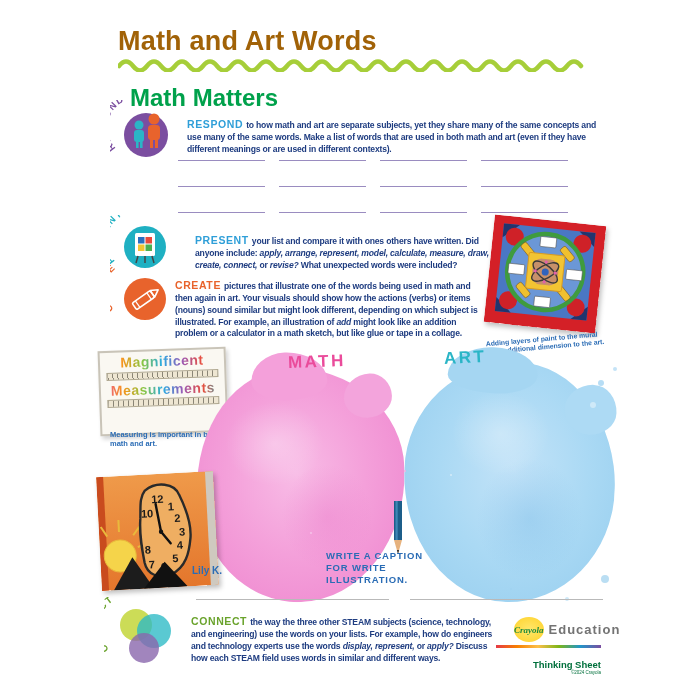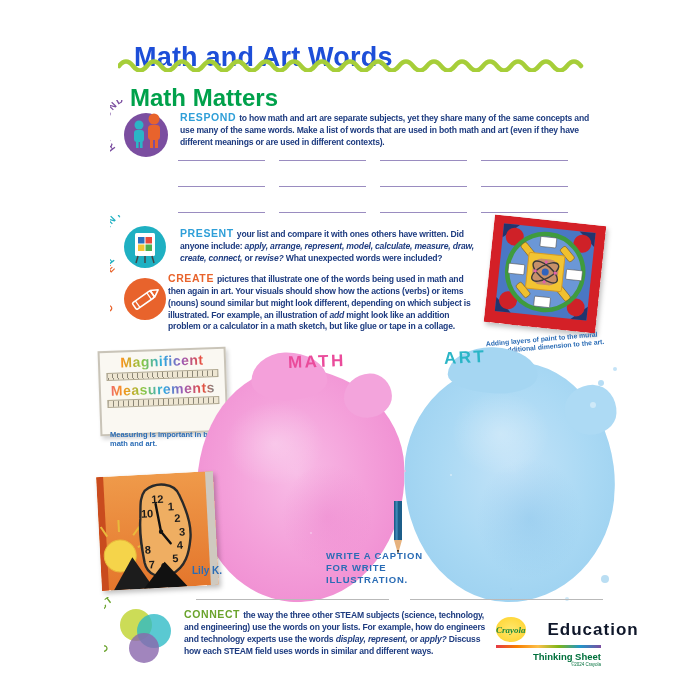--- a/index.html
+++ b/index.html
@@ -1,23 +1,23 @@
 <!DOCTYPE html>
 <html><head>
 <meta charset="utf-8">
 <style>
   html,body{margin:0;padding:0;background:#fff;}
   .page{position:relative;width:700px;height:700px;background:#fff;overflow:hidden;
         font-family:"Liberation Sans",sans-serif;}
-  .title{position:absolute;left:118px;top:26px;margin:16px;font-size:27px;font-weight:bold;
-         color:#1d4ed8;letter-spacing:.2px;}
+  .title{position:absolute;left:118px;top:26px;margin:0;font-size:27px;font-weight:bold;
+         color:#a16207;letter-spacing:.2px;}
   .wave{position:absolute;left:118px;top:58px;}
   .subtitle{position:absolute;left:118px;top:72px;margin:12px;font-size:24px;font-weight:bold;
             color:#00a14b;}
-  .para{position:absolute;margin:0;font-size:8.6px;line-height:1.38;font-weight:bold;
+  .para{position:absolute;margin:7px;font-size:8.6px;line-height:1.38;font-weight:bold;
         color:#1e3c80;letter-spacing:-.2px;}
   .lbl{font-size:10.5px;font-weight:bold;letter-spacing:.6px;margin-right:3px;}
   .it{font-style:italic;}
   .badge{position:absolute;}
   .arcT{font-size:9.5px;font-weight:bold;letter-spacing:1.4px;font-family:"Liberation Sans",sans-serif;}
   
   .linegrid{position:absolute;left:178px;top:150px;display:grid;
             grid-template-columns:repeat(4,87px);column-gap:14px;row-gap:15px;}
   .wline{height:10px;border-bottom:1px solid #9a8cc0;}
   
@@ -63,29 +63,29 @@
   
   .blob-label{position:absolute;font-size:17px;font-weight:bold;letter-spacing:2.5px;}
   .lab-math{left:288px;top:352px;color:#ea4b9b;transform:rotate(-2deg);}
   .lab-art{left:444px;top:348px;color:#2ab5c6;transform:rotate(-3deg);}
   .pencil{position:absolute;left:391px;top:501px;}
   .cap-prompt{position:absolute;left:326px;top:550px;width:144px;text-align:left;
     font-size:9.5px;font-weight:bold;color:#2a6cb5;letter-spacing:.8px;line-height:1.25;}
   .cap-line{position:absolute;top:599px;width:193px;border-top:1px solid #b9b9b9;}
   
   .footer{position:absolute;left:496px;top:617px;width:105px;}
-  .brandrow{display:flex;align-items:center;gap:22px;}
+  .brandrow{display:flex;align-items:center;gap:5px;margin-left:18px;}
   .oval{width:42px;height:25px;border-radius:50%;background:radial-gradient(#ffe76b,#ffd83d 70%,#f8c614);
         display:flex;align-items:center;justify-content:center;
         font-family:"Liberation Serif",serif;font-style:italic;font-weight:bold;
         font-size:9px;color:#1f8a3e;}
-  .edu{font-size:17px;font-weight:bold;color:#0f172a;letter-spacing:1px;}
+  .edu{font-size:13px;font-weight:bold;color:#737373;letter-spacing:1px;}
   .rainbow{height:2.5px;margin-top:3px;
     background:linear-gradient(90deg,#e63946,#f77f00,#fcbf49,#7cb518,#2196c9,#7b4ea0);}
-  .tsheet{margin-top:3px;text-align:right;font-size:9.5px;font-weight:bold;color:#00703c;}
+  .tsheet{margin-top:11px;text-align:right;font-size:9.5px;font-weight:bold;color:#00703c;}
   .copy{text-align:right;font-size:4.5px;color:#00703c;}
   .mural-cap{left:486px;top:335px;width:120px;transform:rotate(-5deg);font-size:6.8px;}
   .mm-cap{left:110px;top:430px;width:112px;font-size:7.5px;}
   .lily-cap{left:192px;top:565px;font-size:10px;}
 </style>
 </head>
 <body>
 
 <div class="page">
 
@@ -143,21 +143,21 @@
       <rect x="28" y="22" width="6.5" height="6.5" fill="#2a6fc0"></rect>
       <rect x="35.5" y="22" width="6.5" height="6.5" fill="#e84a3a"></rect>
       <rect x="28" y="29.5" width="6.5" height="6.5" fill="#f2c433"></rect>
       <rect x="35.5" y="29.5" width="6.5" height="6.5" fill="#4caf50"></rect>
       <line x1="28" y1="41" x2="26" y2="48" stroke="#444" stroke-width="1.5"></line>
       <line x1="42" y1="41" x2="44" y2="48" stroke="#444" stroke-width="1.5"></line>
       <line x1="35" y1="41" x2="35" y2="48" stroke="#444" stroke-width="1.5"></line>
     </g>
     <text class="arcT" fill="#1fb0c2"><textPath href="#arcP">PRESENT</textPath></text>
   </svg>
-  <p class="para" style="left:180px;top:226px;width:312px">
+  <p class="para" style="left:188px;top:226px;width:312px">
     <span class="lbl" style="color:#2f9fd8">PRESENT</span><span>your list and compare it with ones others have written. Did anyone include: </span><span class="it">apply, arrange, represent, model, calculate, measure, draw, create, connect,</span><span> or </span><span class="it">revise?</span><span> What unexpected words were included?</span>
   </p>
 
   <svg class="badge" style="left:110px;top:265px" width="64" height="60" viewBox="0 0 64 60">
     <defs>
         <path id="arcC" d="M4,44 A26,26 0 0 1 40,5"></path>
       </defs>
     <circle cx="35" cy="34" r="21" fill="#e8632c"></circle>
     <g transform="rotate(-35 35 34)">
       <rect x="22" y="30" width="22" height="8" rx="1.5" fill="none" stroke="#fff" stroke-width="1.6"></rect>

